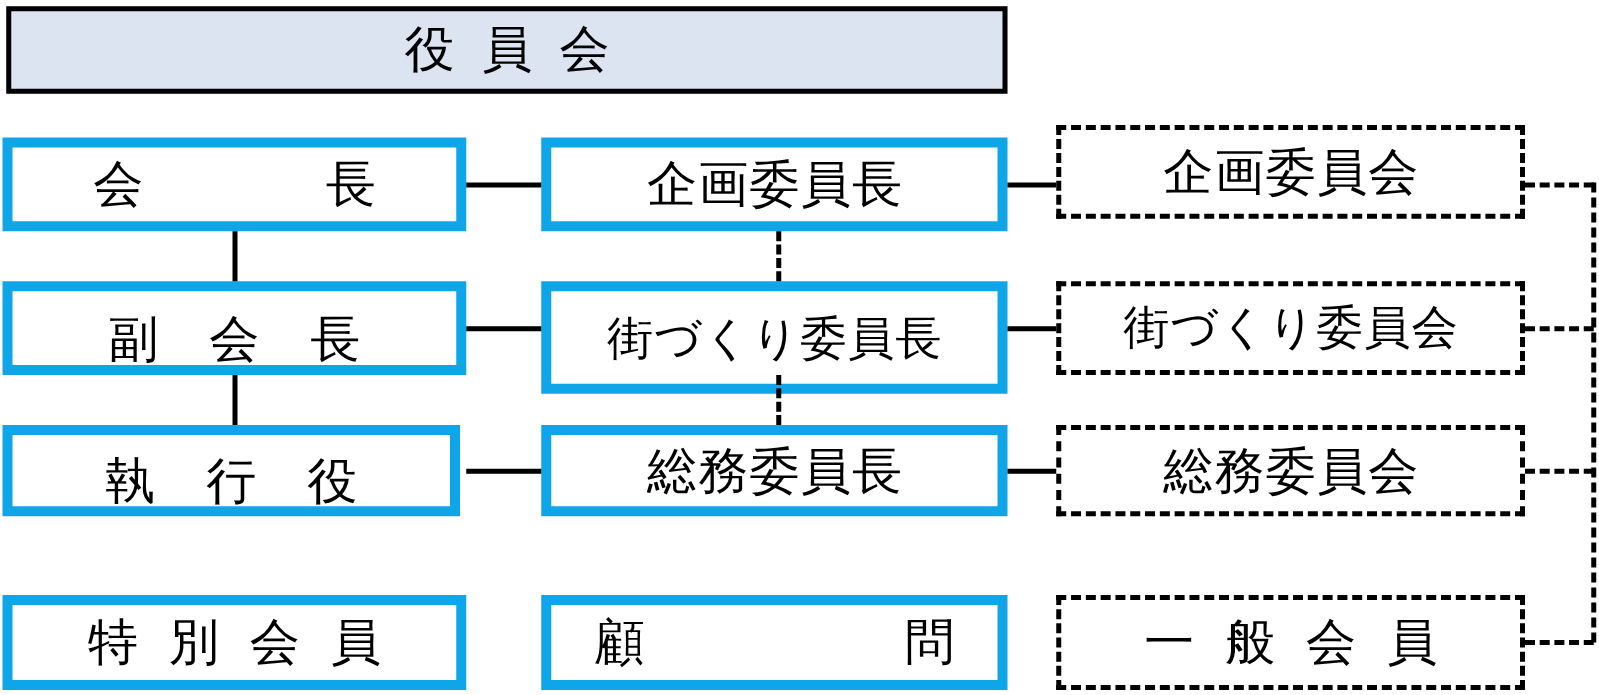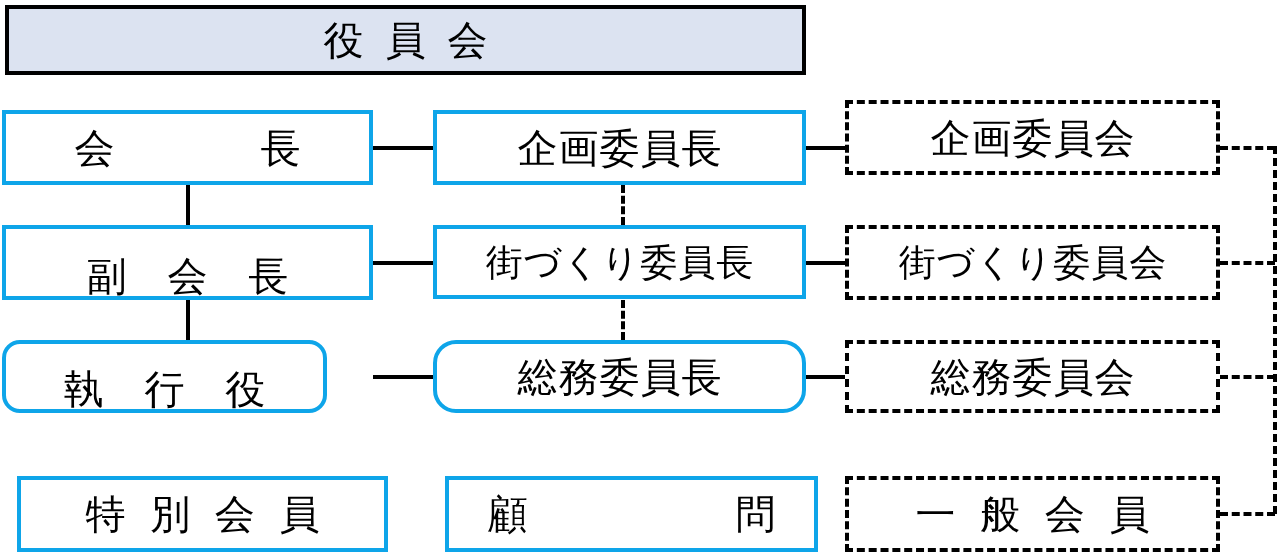--- a/index.html
+++ b/index.html
@@ -33,21 +33,21 @@
     line-height: 1;
   }
   .node .label {
     display: block;
     font-weight: 500;
     color: #000000;
   }
 
   
   .node.solid {
-    border: 4px solid #0ea5e9;
+    border: 8px solid #0ea5e9;
   }
   
   .node.dashed {
     border: 4px dashed #000000;
   }
   
   .node.header {
     border: 4px solid #000000;
     background: #dce3f1;
   }
@@ -93,41 +93,41 @@
   </div>
 
   <div class="node solid t-xl sp-wide" style="left:2px; top:110px; width:371px; height:75px;">
     <span class="label">会　　長</span>
   </div>
 
   <div class="node solid t-xl sp-mid" style="left:2px; top:225px; width:371px; height:75px;">
     <span class="label">副 会 長</span>
   </div>
 
-  <div class="node solid t-xl sp-mid" style="left:2px; top:340px; width:325px; height:73px;border-radius:18px;">
+  <div class="node solid t-xl sp-mid" style="left:2px; top:340px; width:366px; height:73px;">
     <span class="label">執 行 役</span>
   </div>
 
-  <div class="node solid t-xl sp-narrow" style="left:2px; top:476px; width:371px; height:76px;margin-left:15px;">
+  <div class="node solid t-xl sp-narrow" style="left:2px; top:476px; width:371px; height:76px;">
     <span class="label">特 別 会 員</span>
   </div>
 
   <div class="node solid t-xl sp-none" style="left:433px; top:110px; width:373px; height:75px;text-align:center;">
     <span class="label">企画委員長</span>
   </div>
 
-  <div class="node solid t-lg sp-none" style="left:433px; top:225px; width:373px; height:74px;">
+  <div class="node solid t-lg sp-none" style="left:433px; top:225px; width:373px; height:90px;">
     <span class="label">街づくり委員長</span>
   </div>
 
-  <div class="node solid t-xl sp-none" style="left:433px; top:340px; width:373px; height:73px;border-radius:23px;">
+  <div class="node solid t-xl sp-none" style="left:433px; top:340px; width:373px; height:73px;">
     <span class="label">総務委員長</span>
   </div>
 
-  <div class="node solid t-xl sp-wide" style="left:433px; top:476px; width:373px; height:76px;margin-left:12px;">
+  <div class="node solid t-xl sp-wide" style="left:433px; top:476px; width:373px; height:76px;">
     <span class="label">顧　　　問</span>
   </div>
 
   <div class="node dashed t-xl sp-none" style="left:845px; top:100px; width:375px; height:75px;">
     <span class="label">企画委員会</span>
   </div>
 
   <div class="node dashed t-lg sp-none" style="left:845px; top:225px; width:375px; height:75px;font-family:Liberation Serif, serif;">
     <span class="label">街づくり委員会</span>
   </div>

